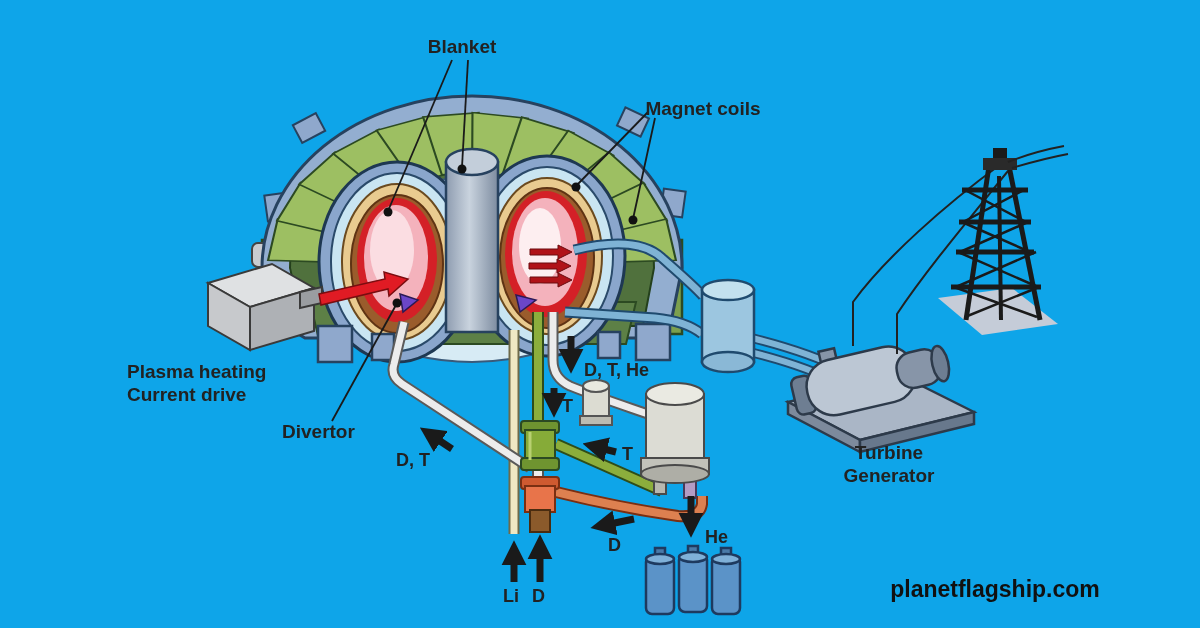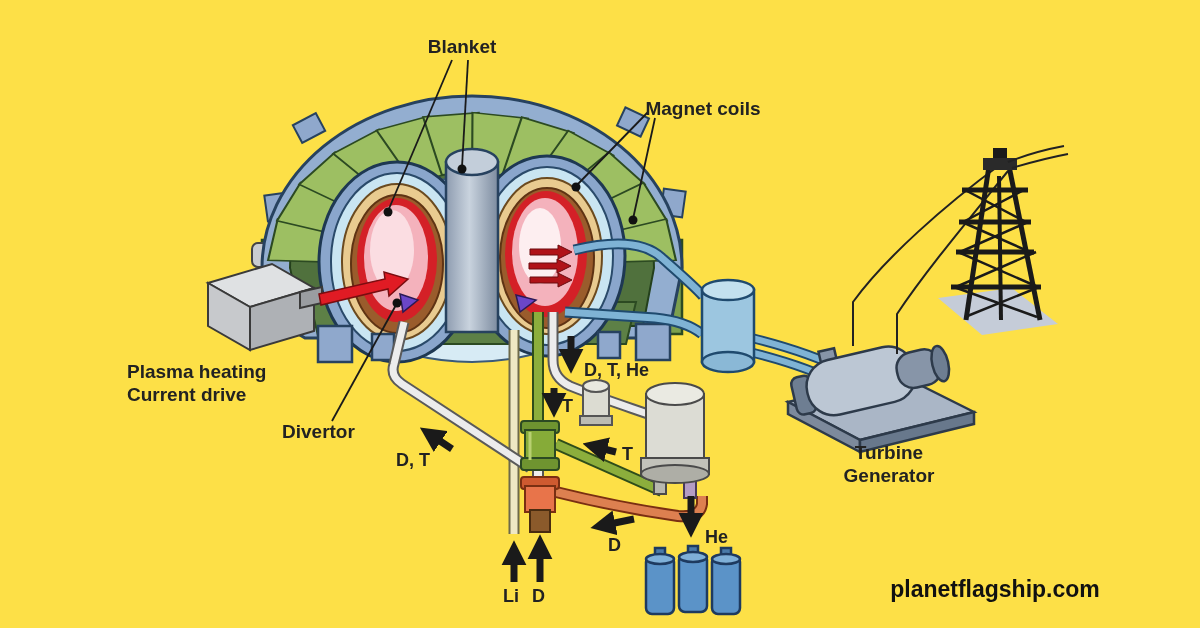--- a/index.html
+++ b/index.html
@@ -1,16 +1,16 @@
 <!DOCTYPE html>
 <html><head>
 <meta charset="utf-8">
 <style>
   html,body{margin:0;padding:0;background:#ffffff;}
-  .canvas{position:relative;width:1200px;height:628px;background:#fde047;overflow:hidden;
+  .canvas{position:relative;width:1200px;height:628px;background:#0ea5e9;overflow:hidden;
           font-family:"Liberation Sans", sans-serif;}
   svg{display:block;}
   text{font-family:"Liberation Sans", sans-serif;font-weight:700;fill:#222222;}
   .lbl{font-size:19px;}
   .flow{font-size:18px;}
   .wm{font-size:23px;fill:#111111;}
 </style>
 </head>
 <body>
 

